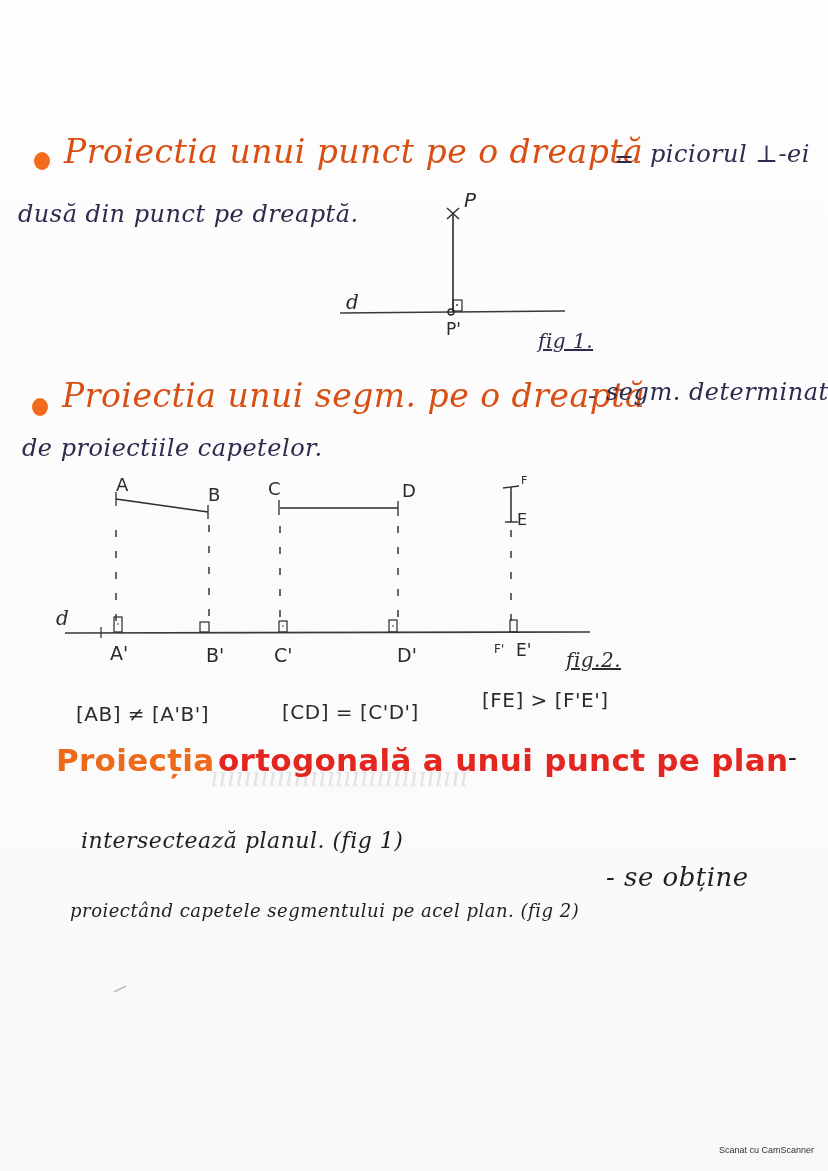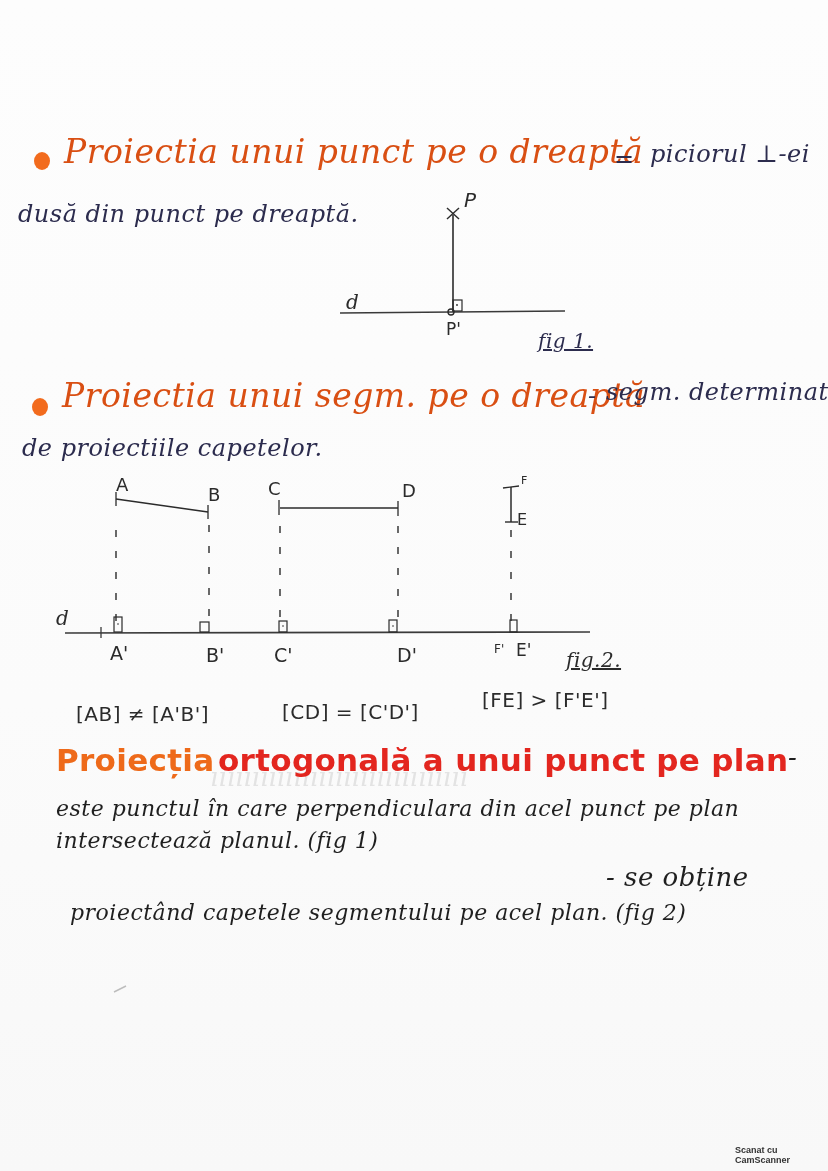--- a/index.html
+++ b/index.html
@@ -82,23 +82,22 @@
       font-family: "DejaVu Sans", sans-serif;
       font-size: 20px;
       color: #2b2b2b;
       letter-spacing: 0.5px;
     }
     .watermark {
       position: absolute;
       left: 719px; top: 1145px;
       font-family: "Liberation Sans", sans-serif;
       font-size: 9px;
-      font-weight: bold;
+      font-weight: normal;
       color: #333333;
-      margin-left: 16px;
     }
     .ghost {
       position: absolute;
       font-family: "DejaVu Serif", serif;
       font-style: italic;
       color: rgba(120,120,120,0.18);
       font-size: 26px;
     }
   </style>
 </head>
@@ -188,24 +187,23 @@
 
   <div class="rel" style="left:76px; top:702px;">[AB] ≠ [A'B']</div>
   <div class="rel" style="left:282px; top:700px;">[CD] = [C'D']</div>
   <div class="rel" style="left:482px; top:688px;">[FE] &gt; [F'E']</div>
 
   <div class="ghost" style="left:210px; top:732px;margin-top:30px;">ııııııııııııııııııııııııııııııı</div>
 
   <div class="hand bold-head c-orange" style="left:56px; top:742px;">Proiecția</div>
   <div class="hand bold-head c-red" style="left:218px; top:742px;">ortogonală a unui punct pe plan</div>
   <div class="hand black-ink" style="left:788px; top:742px; font-size:26px;">-</div>
-  <div class="hand black-ink" style="left:56px; top:796px; font-size:22px;">este punctul în care perpendiculara din acel punct pe plan</div>
-  <div class="hand black-ink" style="left:56px; top:828px; font-size:22px;text-align:center;">intersectează planul. (fig 1)</div>
+  <div class="hand black-ink" style="left:81px; top:828px; font-size:22px;text-align:center;">intersectează planul. (fig 1)</div>
 
   <div class="hand black-ink" style="left:606px; top:862px; font-size:26px;">- se obține</div>
-  <div class="hand black-ink" style="left:70px; top:900px; font-size:22px;">proiectând capetele segmentului pe acel plan. (fig 2)</div>
+  <div class="hand black-ink" style="left:70px; top:900px; font-size:18px;">proiectând capetele segmentului pe acel plan. (fig 2)</div>
 
   <svg class="fig" width="828" height="1171">
     <line x1="114" y1="992" x2="126" y2="986" stroke="#bdbdbd" stroke-width="1.4"></line>
   </svg>
 
   <div class="watermark">Scanat cu CamScanner</div>
 </div>
 
 </body></html>

